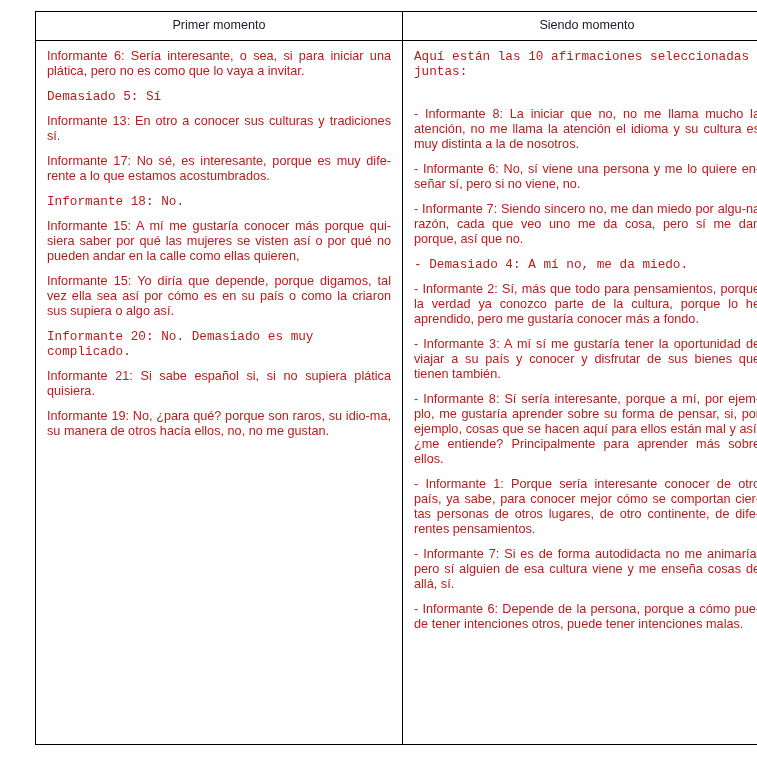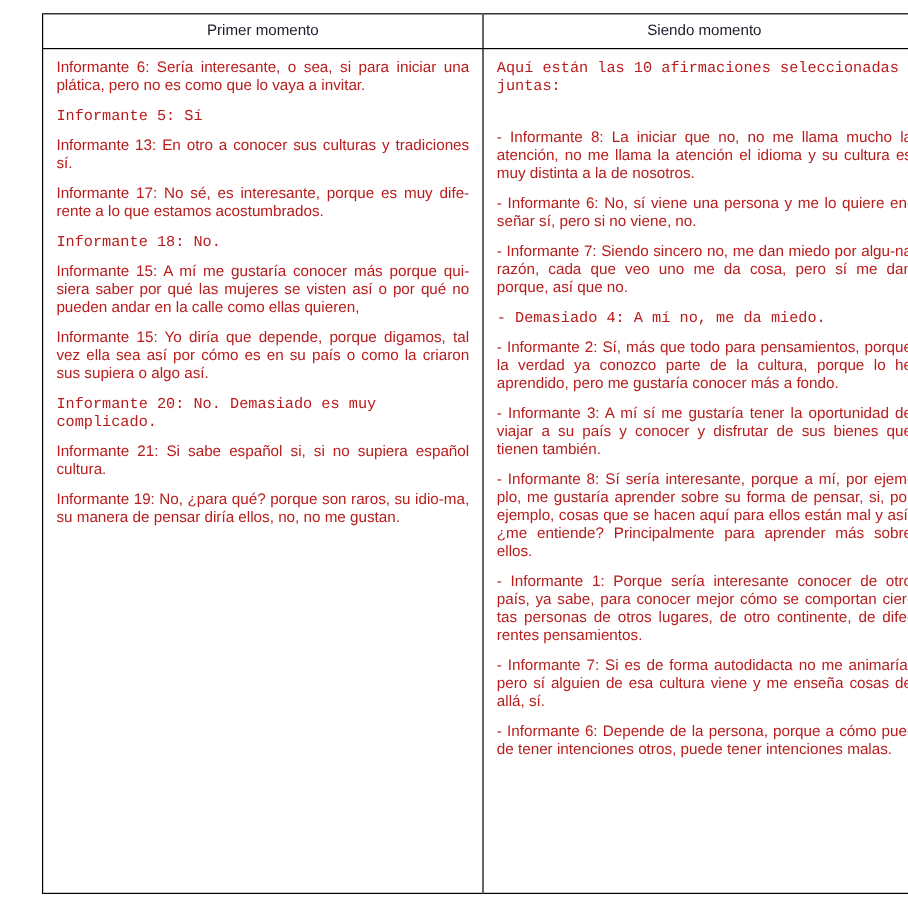--- a/index.html
+++ b/index.html
@@ -90,29 +90,29 @@
       <thead>
         <tr>
           <th class="head-cell">Primer momento</th>
           <th class="head-cell">Siendo momento</th>
         </tr>
       </thead>
       <tbody>
         <tr>
           <td class="body-cell">
             <p>Informante 6: Sería interesante, o sea, si para iniciar una plática, pero no es como que lo vaya a invitar.</p>
-            <p class="no-justify">Informante 5: Sí</p>
+            <p class="no-justify">Demasiado 5: Sí</p>
             <p>Informante 13: En otro a conocer sus culturas y tradiciones sí.</p>
             <p>Informante 17: No sé, es interesante, porque es muy dife-rente a lo que estamos acostumbrados.</p>
             <p class="no-justify">Informante 18: No.</p>
             <p>Informante 15: A mí me gustaría conocer más porque qui-siera saber por qué las mujeres se visten así o por qué no pueden andar en la calle como ellas quieren,</p>
             <p>Informante 15: Yo diría que depende, porque digamos, tal vez ella sea así por cómo es en su país o como la criaron sus supiera o algo así.</p>
             <p class="no-justify">Informante 20: No. Demasiado es muy complicado.</p>
-            <p>Informante 21: Si sabe español si, si no supiera español cultura.</p>
-            <p>Informante 19: No, ¿para qué?  porque son raros, su idio-ma, su manera de pensar diría ellos, no, no me gustan.</p>
+            <p>Informante 21: Si sabe español si, si no supiera plática quisiera.</p>
+            <p>Informante 19: No, ¿para qué?  porque son raros, su idio-ma, su manera de otros hacía ellos, no, no me gustan.</p>
           </td>
           <td class="body-cell">
             <p class="spacer-para no-justify">Aquí están las 10 afirmaciones seleccionadas juntas:</p>
             <p>- Informante 8: La iniciar que no, no me llama mucho la atención, no me llama la atención el idioma y su cultura es muy distinta a la de nosotros.</p>
             <p>- Informante 6: No, sí viene una persona y me lo quiere en-señar sí, pero si no viene, no.</p>
             <p>- Informante 7: Siendo sincero no, me dan miedo por algu-na razón, cada que veo uno me da cosa, pero sí me dan porque, así que no.</p>
             <p class="no-justify">- Demasiado 4: A mí no, me da miedo.</p>
             <p>- Informante 2: Sí, más que todo para pensamientos, porque la verdad ya conozco parte de la cultura, porque lo he aprendido, pero me gustaría conocer más a fondo.</p>
             <p>- Informante 3: A mí sí me gustaría tener la oportunidad de viajar a su país y conocer y disfrutar de sus bienes que tienen también.</p>
             <p>- Informante 8: Sí sería interesante, porque a mí, por ejem-plo, me gustaría aprender sobre su forma de pensar, si, por ejemplo, cosas que se hacen aquí para ellos están mal y así, ¿me entiende? Principalmente para aprender más sobre ellos.</p>

